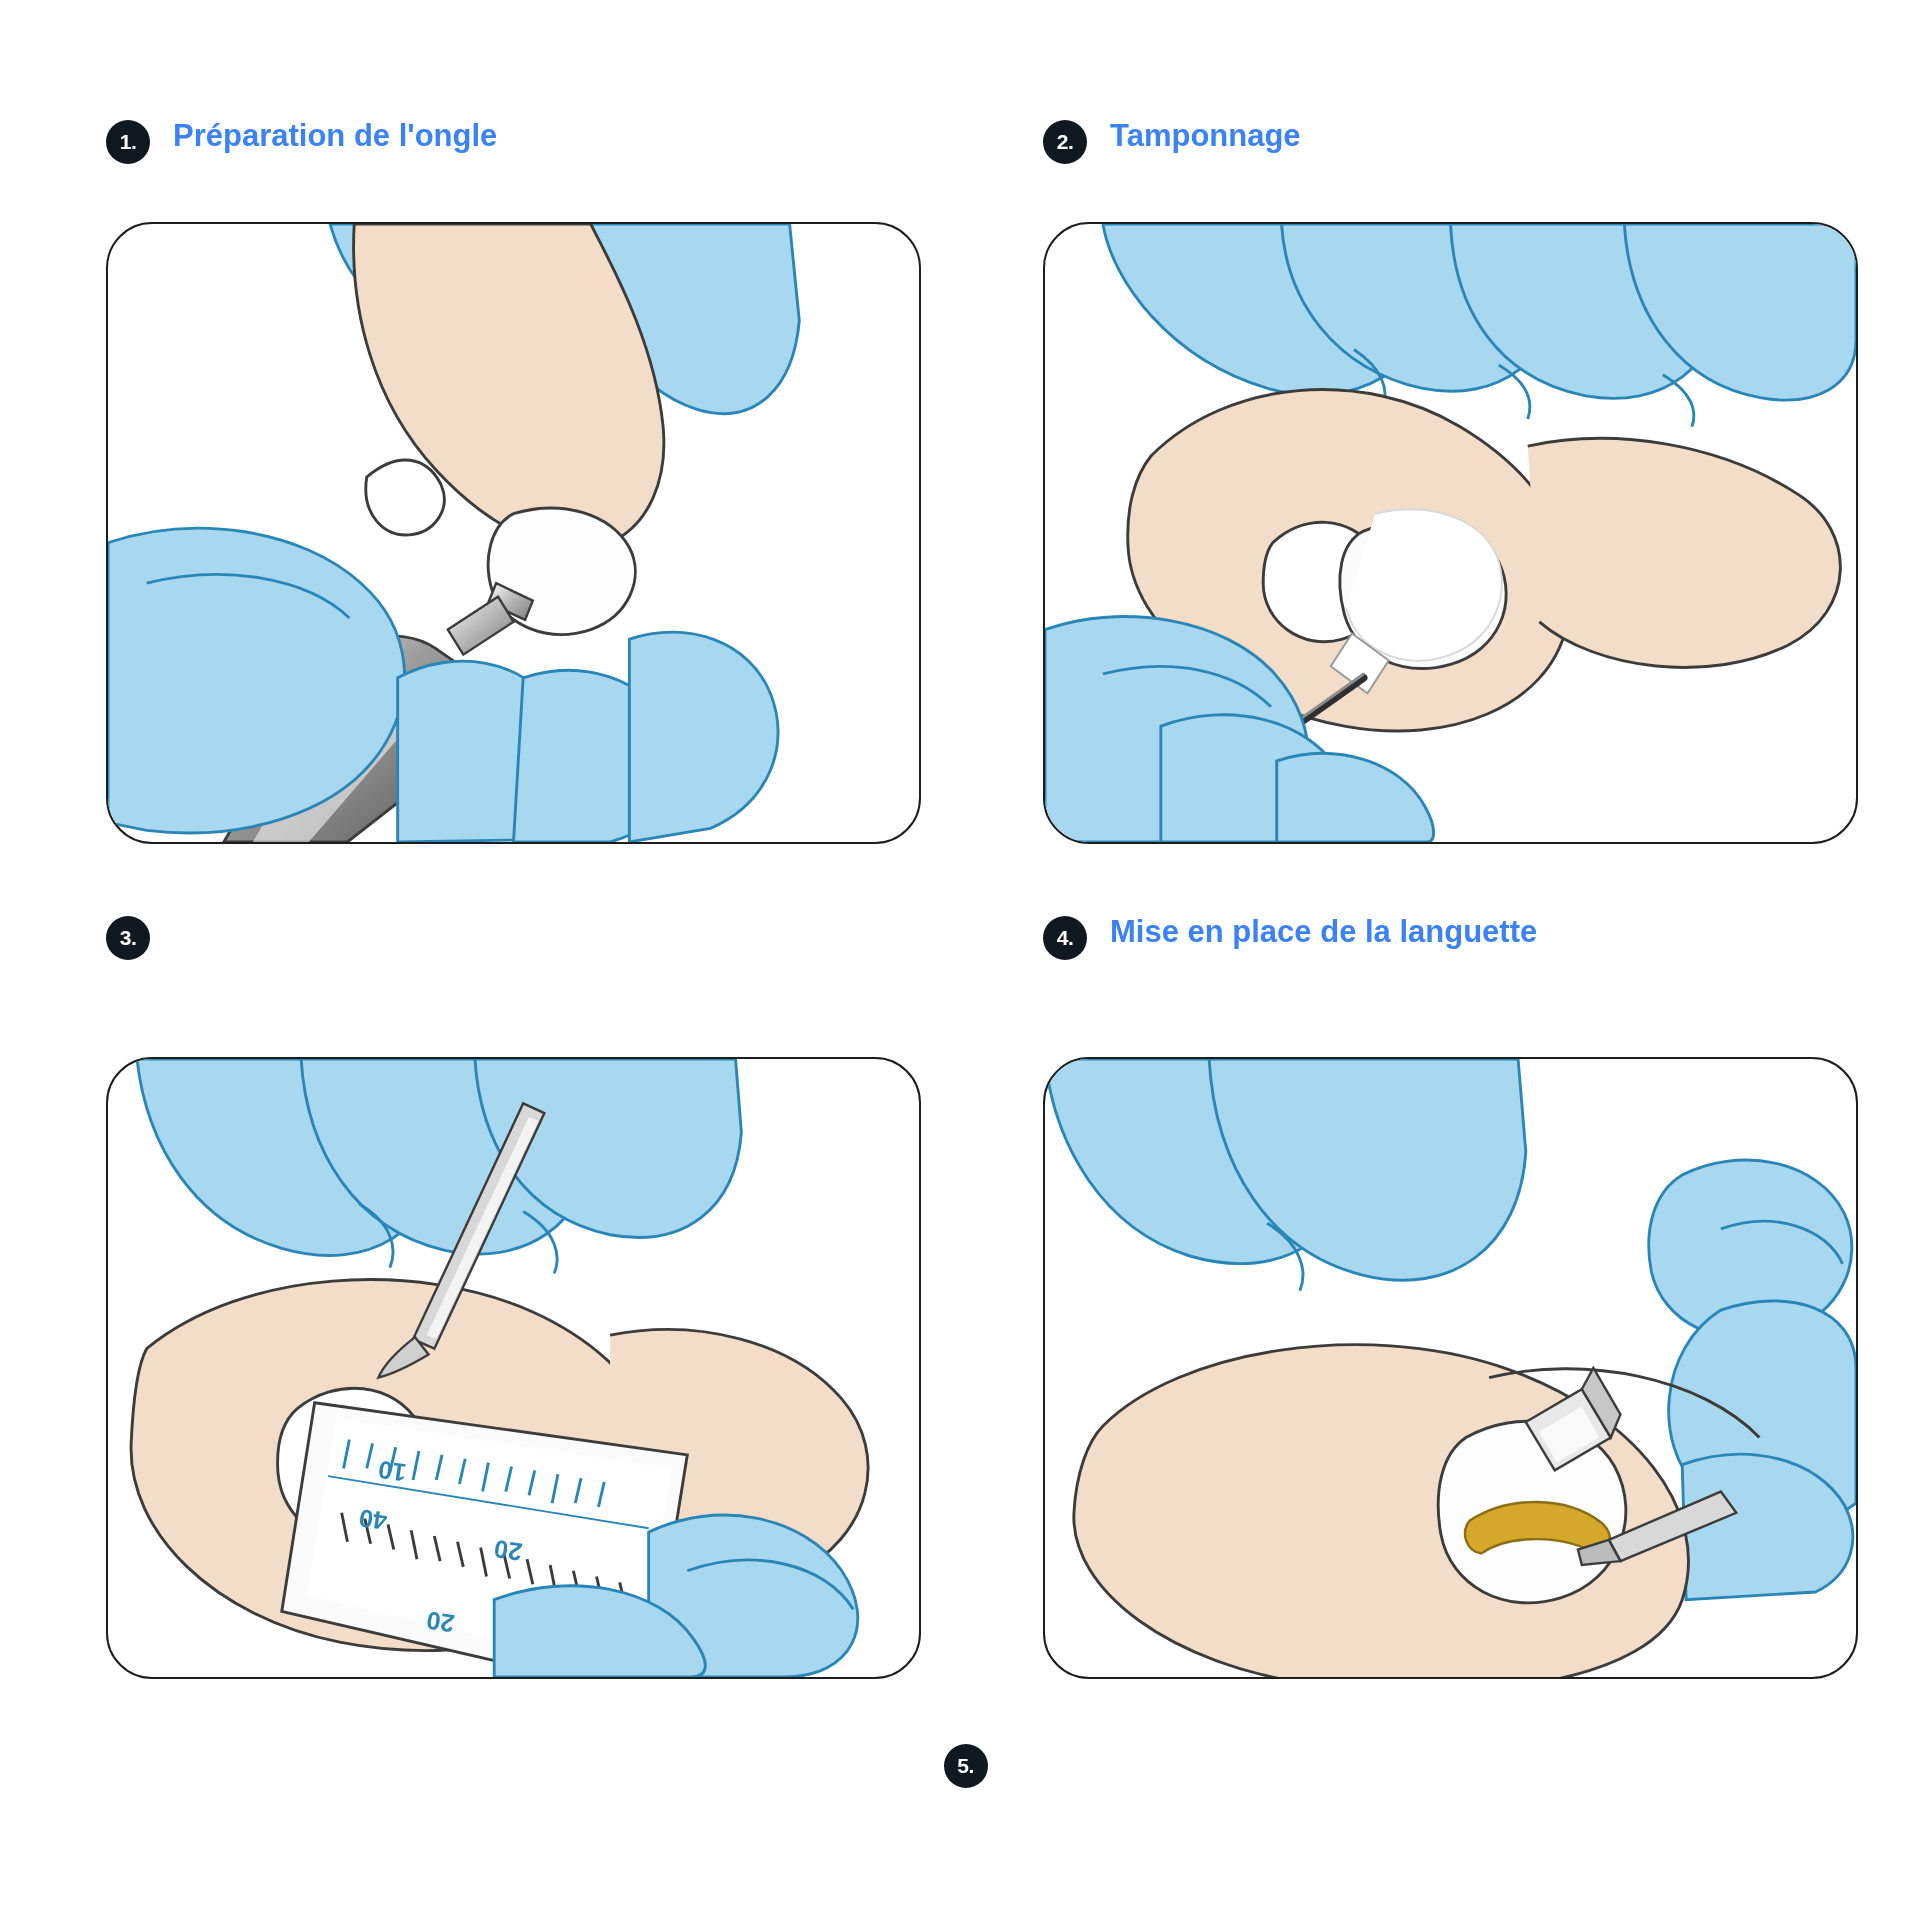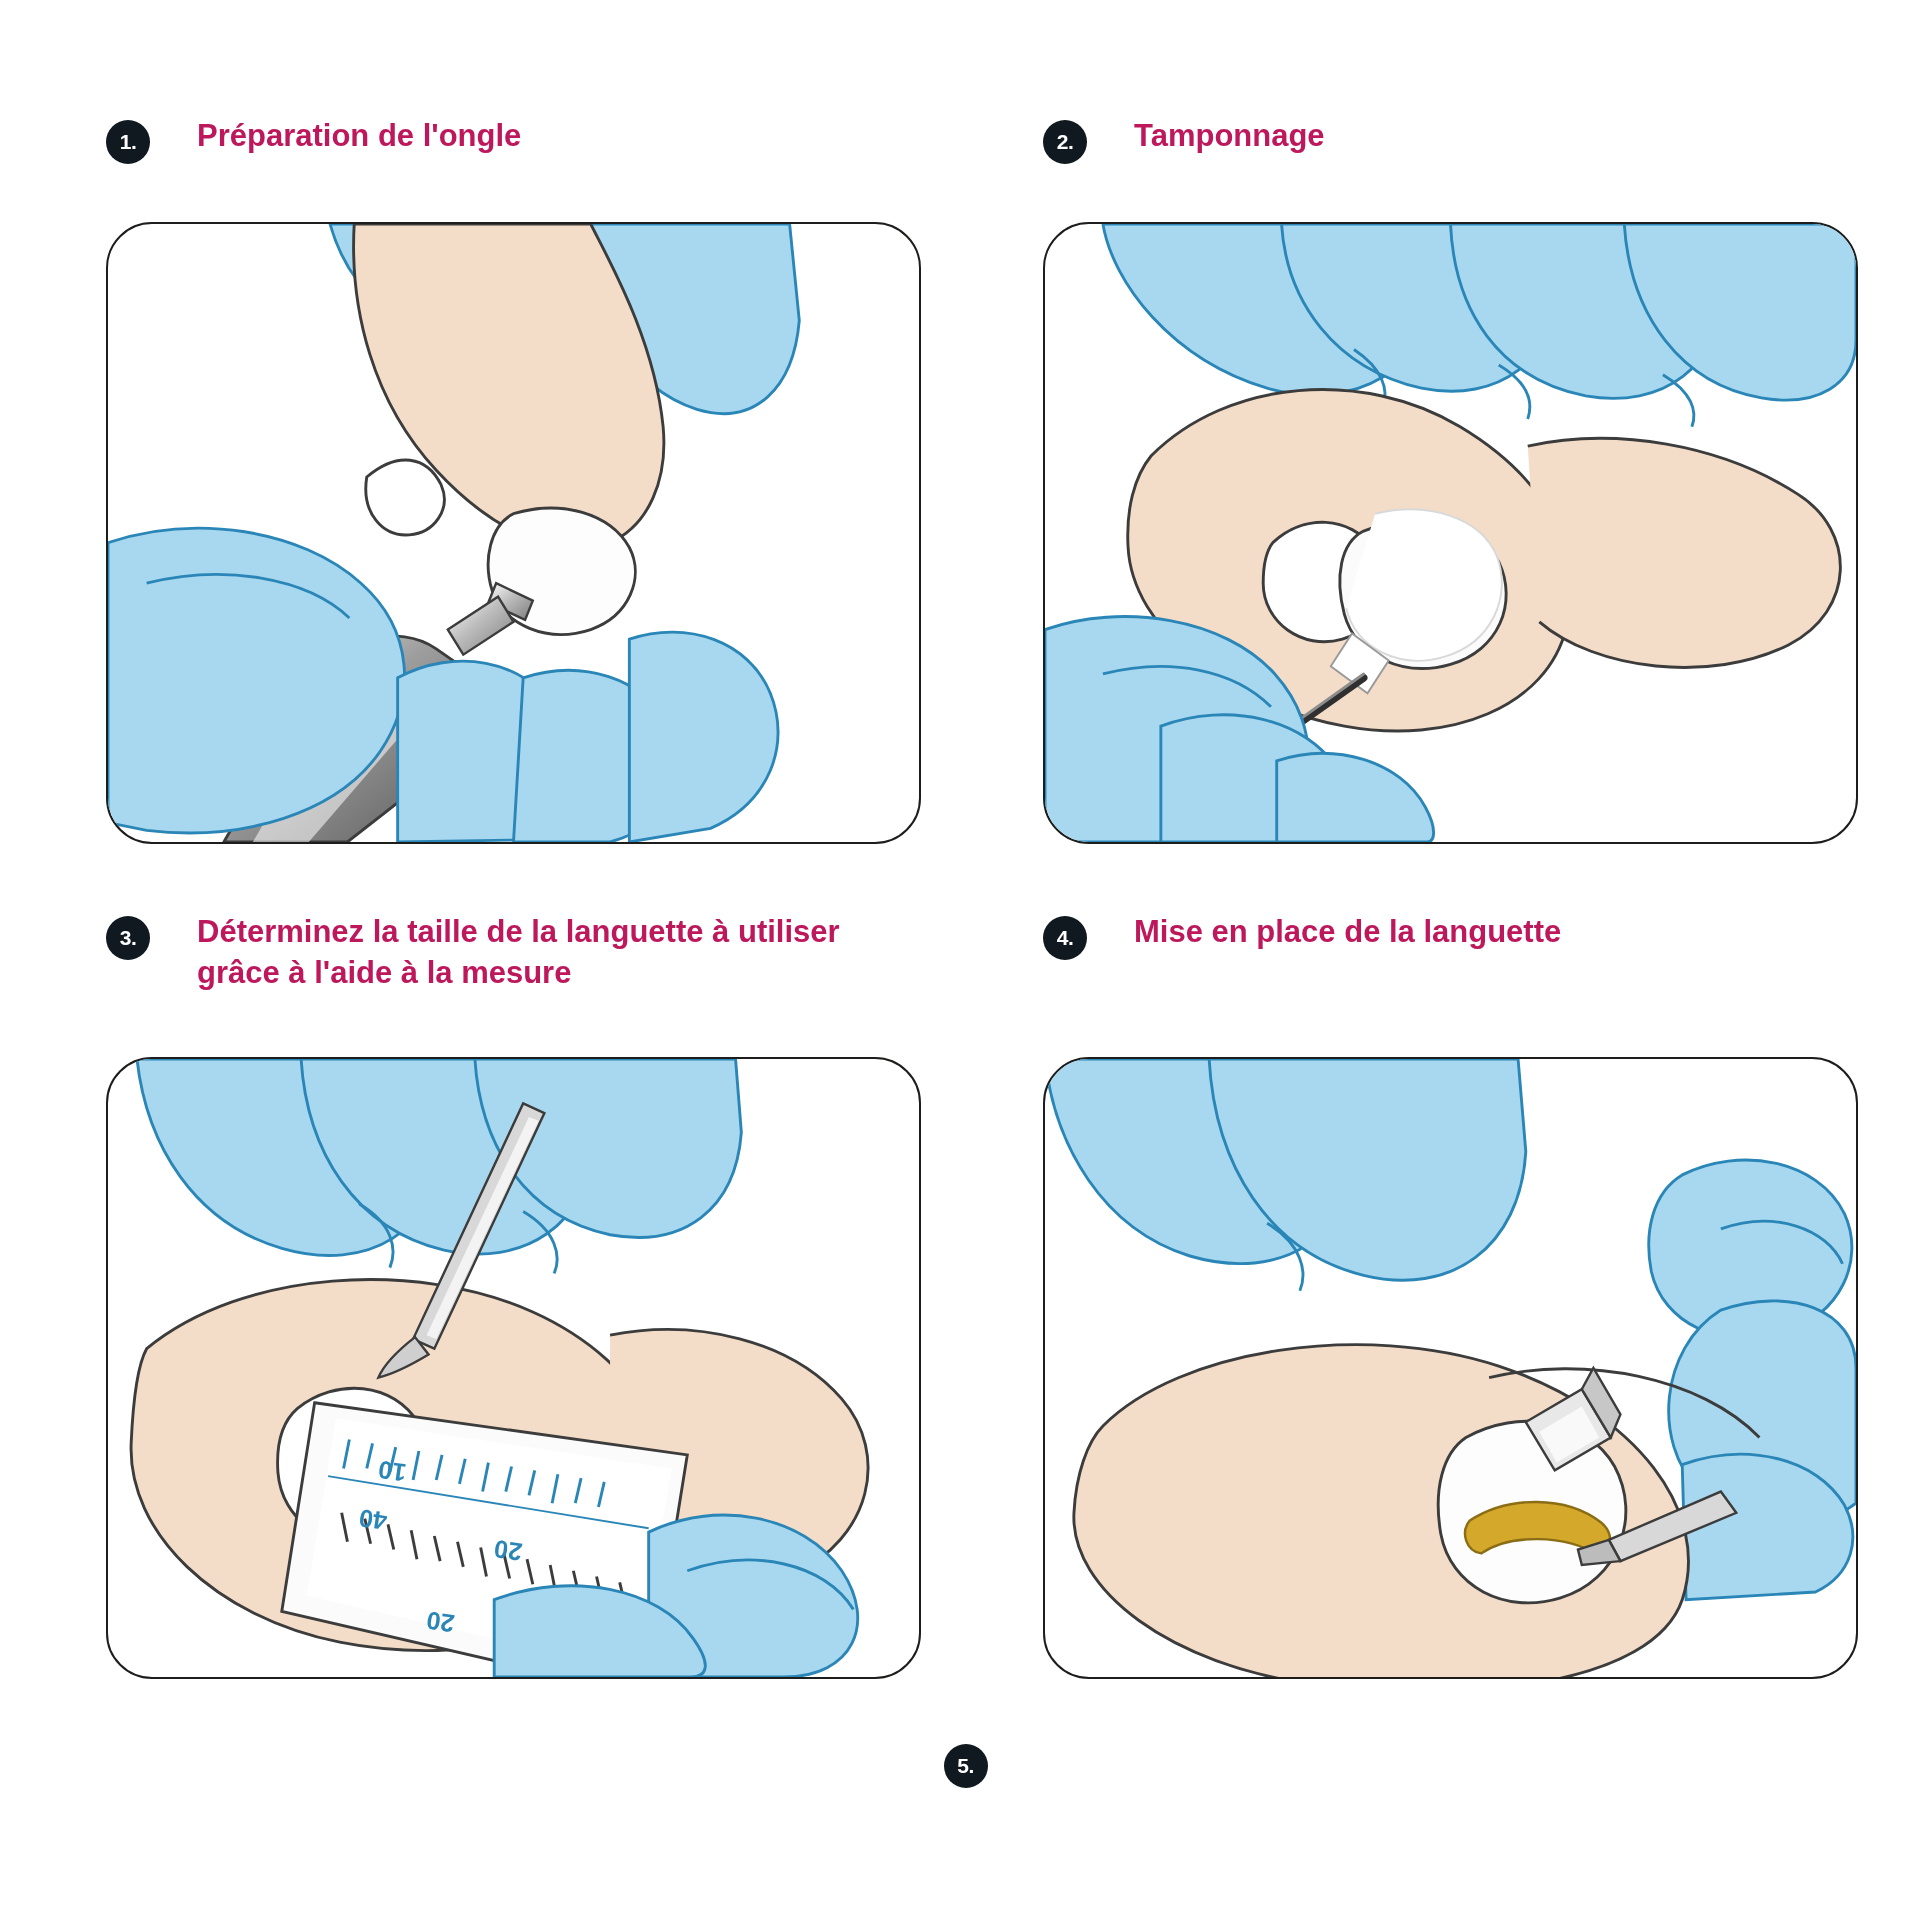--- a/index.html
+++ b/index.html
@@ -54,23 +54,22 @@
     align-items: center;
     justify-content: center;
     margin-top: 3.9px;
     letter-spacing: -0.5px;
   }
 
   .step-title {
     font-size: 31px;
     font-weight: bold;
     line-height: 1.32;
-    color: #be185d;
+    color: #3b82f6;
     max-width: 676px;
-    margin-left: 24px;
   }
 
   .panel {
     position: relative;
     width: 811px;
     height: 618px;
     border: 2.9px solid #1d1d1b;
     border-radius: 46px;
     background: #ffffff;
     overflow: hidden;
@@ -189,21 +188,20 @@
           <path d="M120 520 C190 494 270 512 304 566 C334 612 318 640 300 640 L120 640 Z" fill="#a8d8ef" stroke="#2b86b8" stroke-width="3"></path>
           <path d="M240 556 C300 536 368 556 394 604 C406 626 404 640 396 640 L240 640 Z" fill="#a8d8ef" stroke="#2b86b8" stroke-width="3"></path>
           <path d="M60 466 C130 448 196 462 234 500" fill="none" stroke="#2b86b8" stroke-width="3"></path>
         </svg>
       </div>
     </div>
 
     <div class="step step--tall">
       <div class="step-head">
         <div class="badge">3.</div>
-        <div class="step-title">Déterminez la taille de la languette à utiliser grâce à l'aide à la mesure</div>
       </div>
       <div class="panel">
         <svg viewBox="0 0 840 640" xmlns="http://www.w3.org/2000/svg">
 
           <path d="M30 0 C40 90 90 170 180 196 C270 222 340 178 348 90 L340 0 Z" fill="#a8d8ef" stroke="#2b86b8" stroke-width="3"></path>
           <path d="M200 0 C206 96 256 176 348 198 C430 216 498 172 504 86 L496 0 Z" fill="#a8d8ef" stroke="#2b86b8" stroke-width="3"></path>
           <path d="M380 0 C386 92 434 164 520 182 C596 196 650 156 656 76 L650 0 Z" fill="#a8d8ef" stroke="#2b86b8" stroke-width="3"></path>
           <path d="M260 150 C294 170 300 196 292 216" fill="none" stroke="#2b86b8" stroke-width="3"></path>
           <path d="M430 158 C464 178 470 204 462 222" fill="none" stroke="#2b86b8" stroke-width="3"></path>
 

